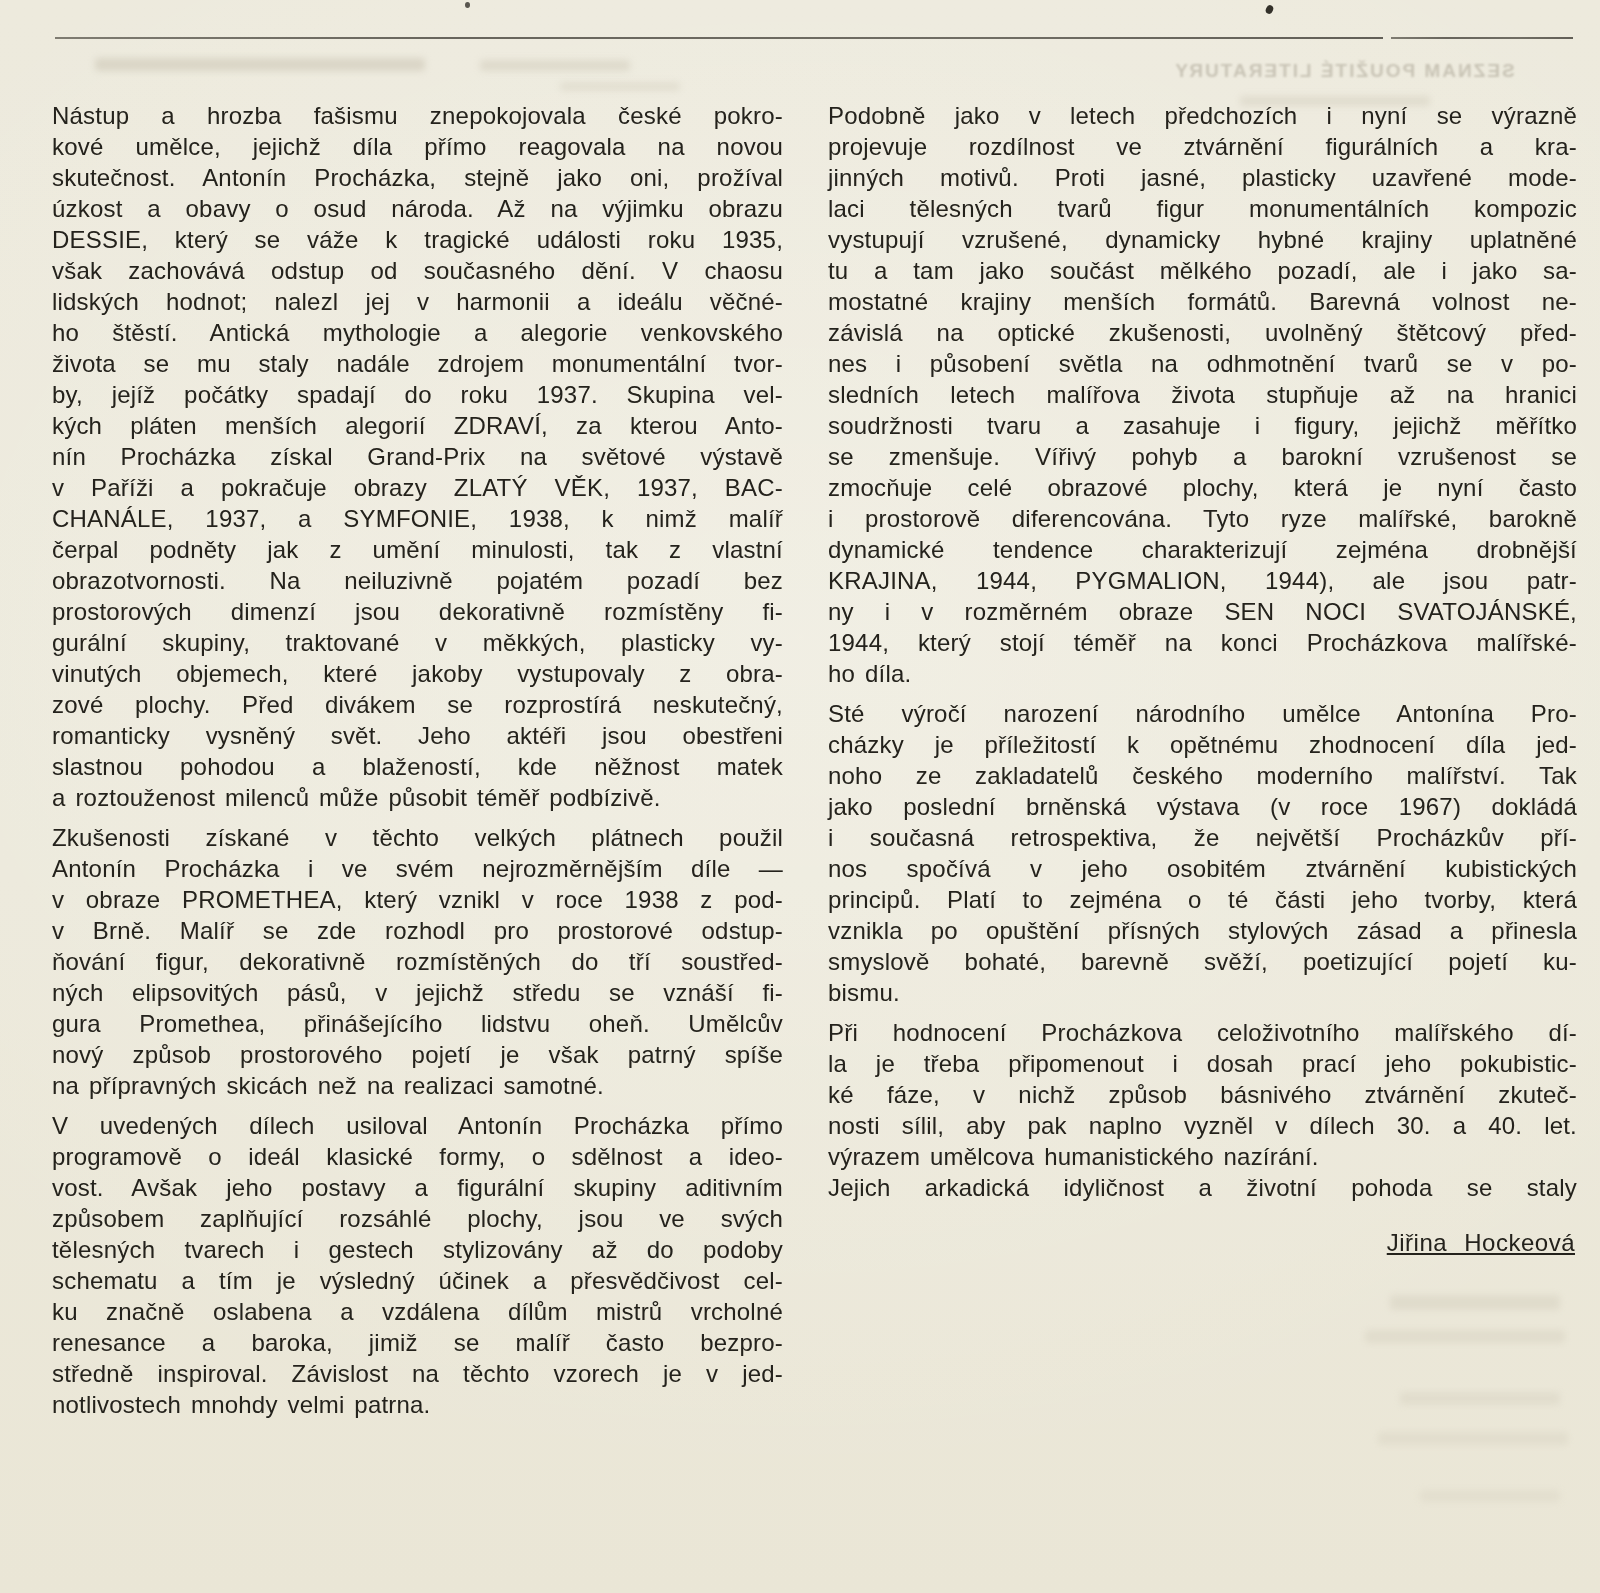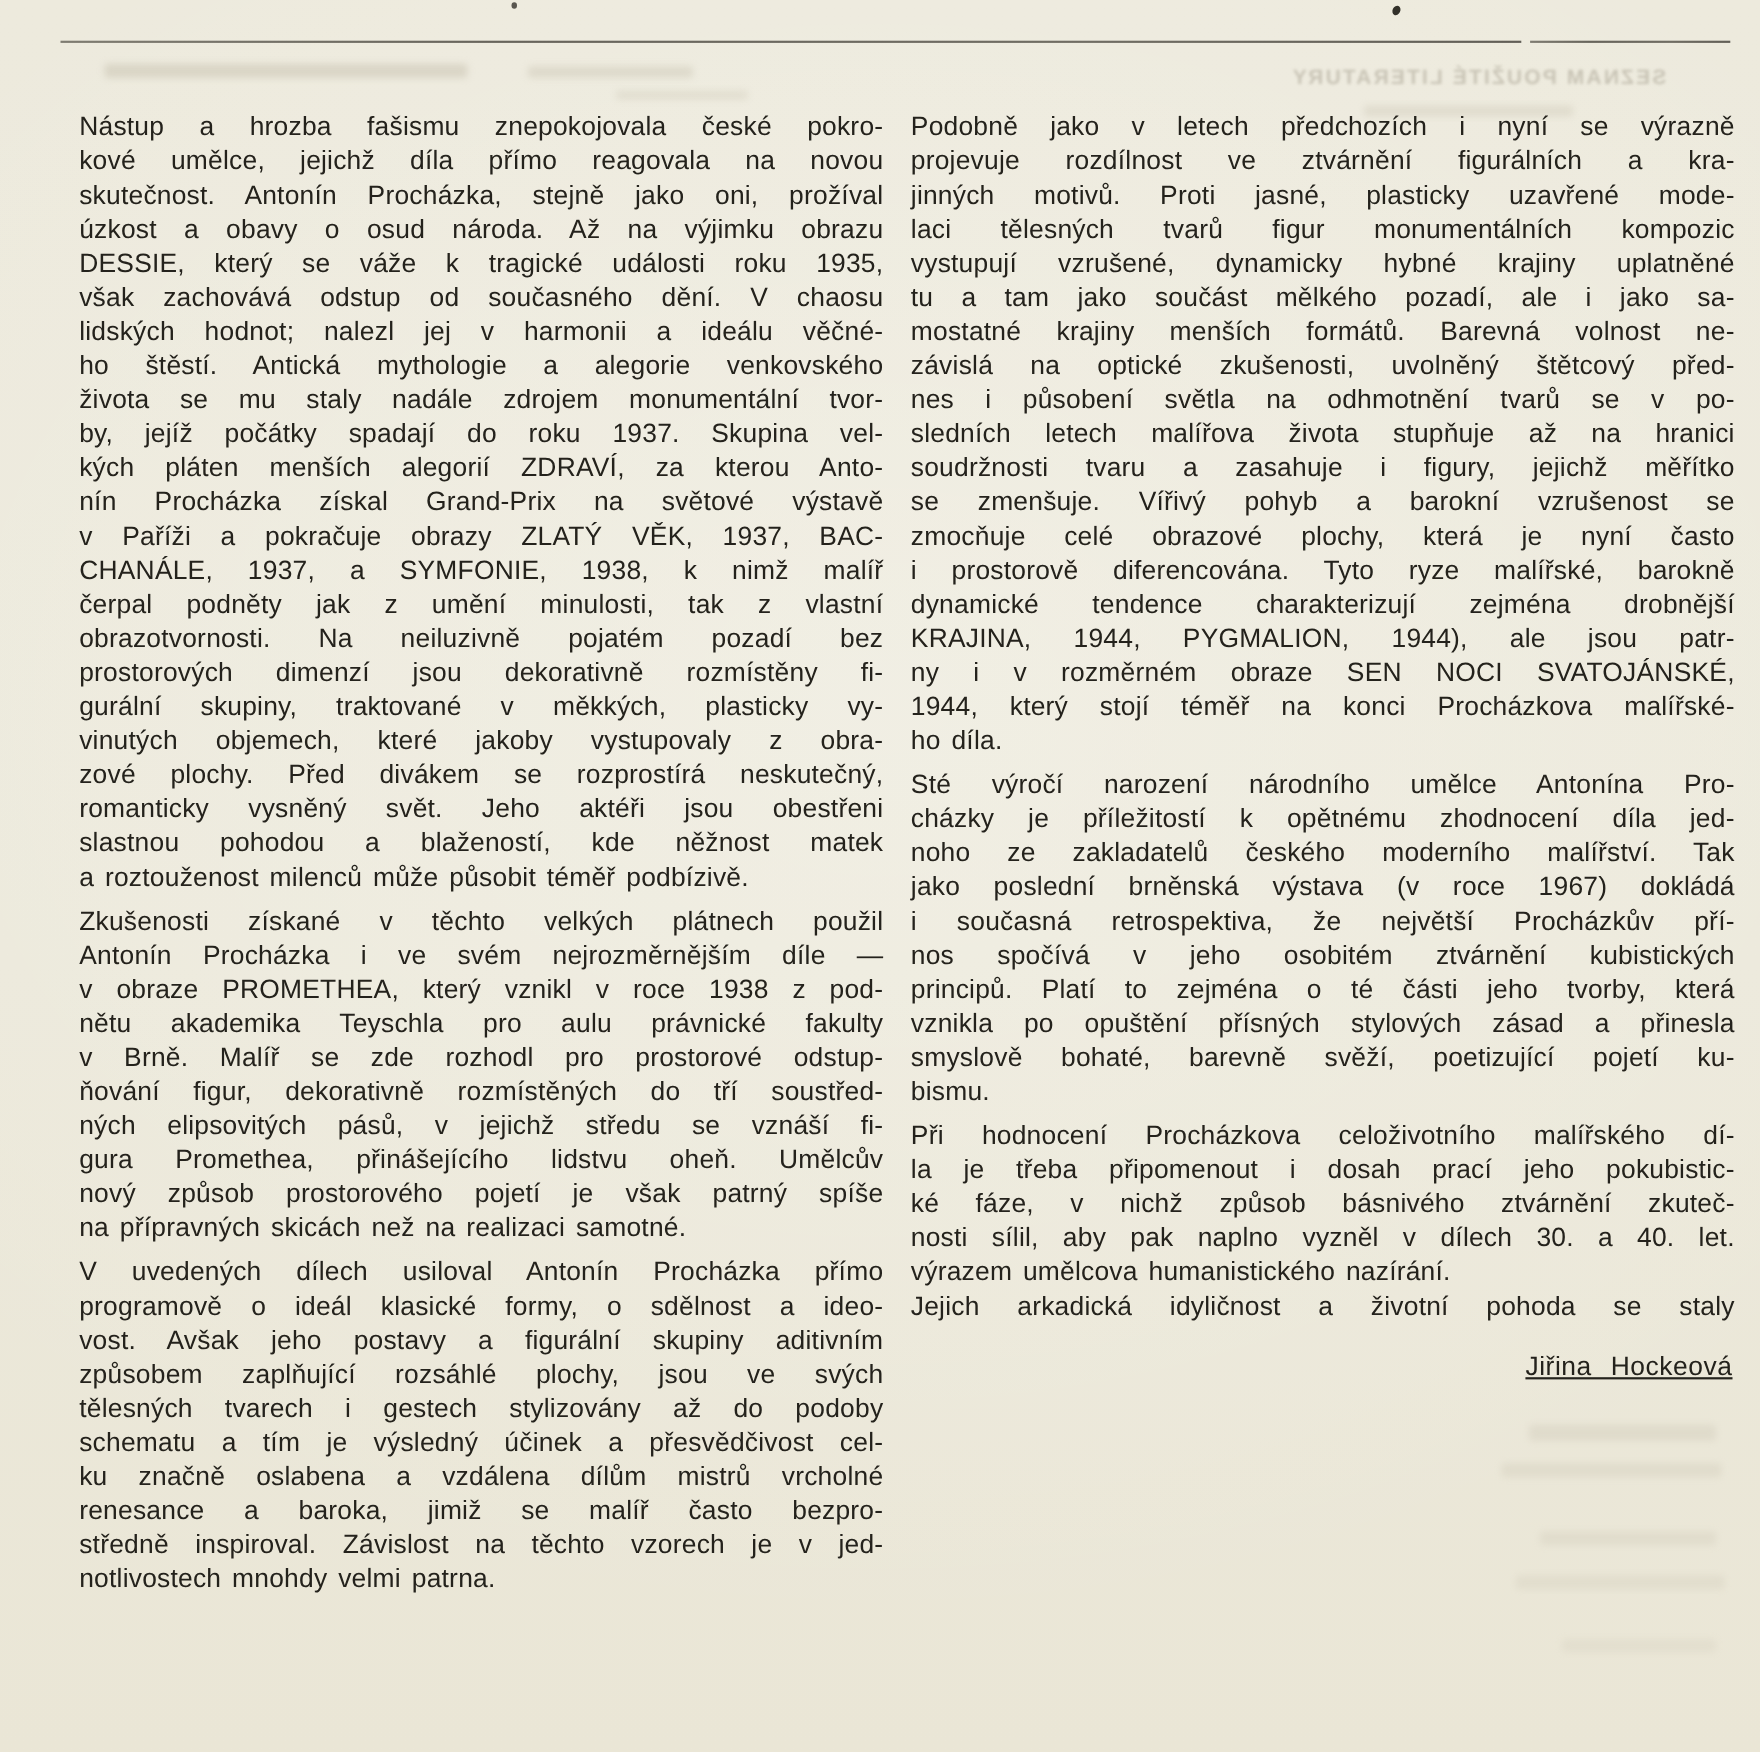--- a/index.html
+++ b/index.html
@@ -33,21 +33,21 @@
   .rule-right { left: 1391px; width: 182px; }
 
   .col {
     position: absolute;
     top: 100px;
     font-size: 24px;
     line-height: 31px;
     letter-spacing: 0.2px;
     word-spacing: 3px;
   }
-  .col-left  { left: 72px;  width: 731px; }
+  .col-left  { left: 52px;  width: 731px; }
   .col-right { left: 828px; width: 749px; }
 
   .para { margin: 0 0 9px 0; }
   .line {
     text-align: justify;
     text-align-last: justify;
   }
   .line.last { text-align-last: left; }
 
   .signature {
@@ -148,21 +148,20 @@
       <div class="line">vinutých objemech, které jakoby vystupovaly z obra-</div>
       <div class="line">zové plochy. Před divákem se rozprostírá neskutečný,</div>
       <div class="line">romanticky vysněný svět. Jeho aktéři jsou obestřeni</div>
       <div class="line">slastnou pohodou a blažeností, kde něžnost matek</div>
       <div class="line last">a roztouženost milenců může působit téměř podbízivě.</div>
     </div>
     <div class="para">
       <div class="line">Zkušenosti získané v těchto velkých plátnech použil</div>
       <div class="line">Antonín Procházka i ve svém nejrozměrnějším díle —</div>
       <div class="line">v obraze PROMETHEA, který vznikl v roce 1938 z pod-</div>
-      <div class="line">nětu akademika Teyschla pro aulu právnické fakulty</div>
       <div class="line">v Brně. Malíř se zde rozhodl pro prostorové odstup-</div>
       <div class="line">ňování figur, dekorativně rozmístěných do tří soustřed-</div>
       <div class="line">ných elipsovitých pásů, v jejichž středu se vznáší fi-</div>
       <div class="line">gura Promethea, přinášejícího lidstvu oheň. Umělcův</div>
       <div class="line">nový způsob prostorového pojetí je však patrný spíše</div>
       <div class="line last">na přípravných skicách než na realizaci samotné.</div>
     </div>
     <div class="para">
       <div class="line">V uvedených dílech usiloval Antonín Procházka přímo</div>
       <div class="line">programově o ideál klasické formy, o sdělnost a ideo-</div>

